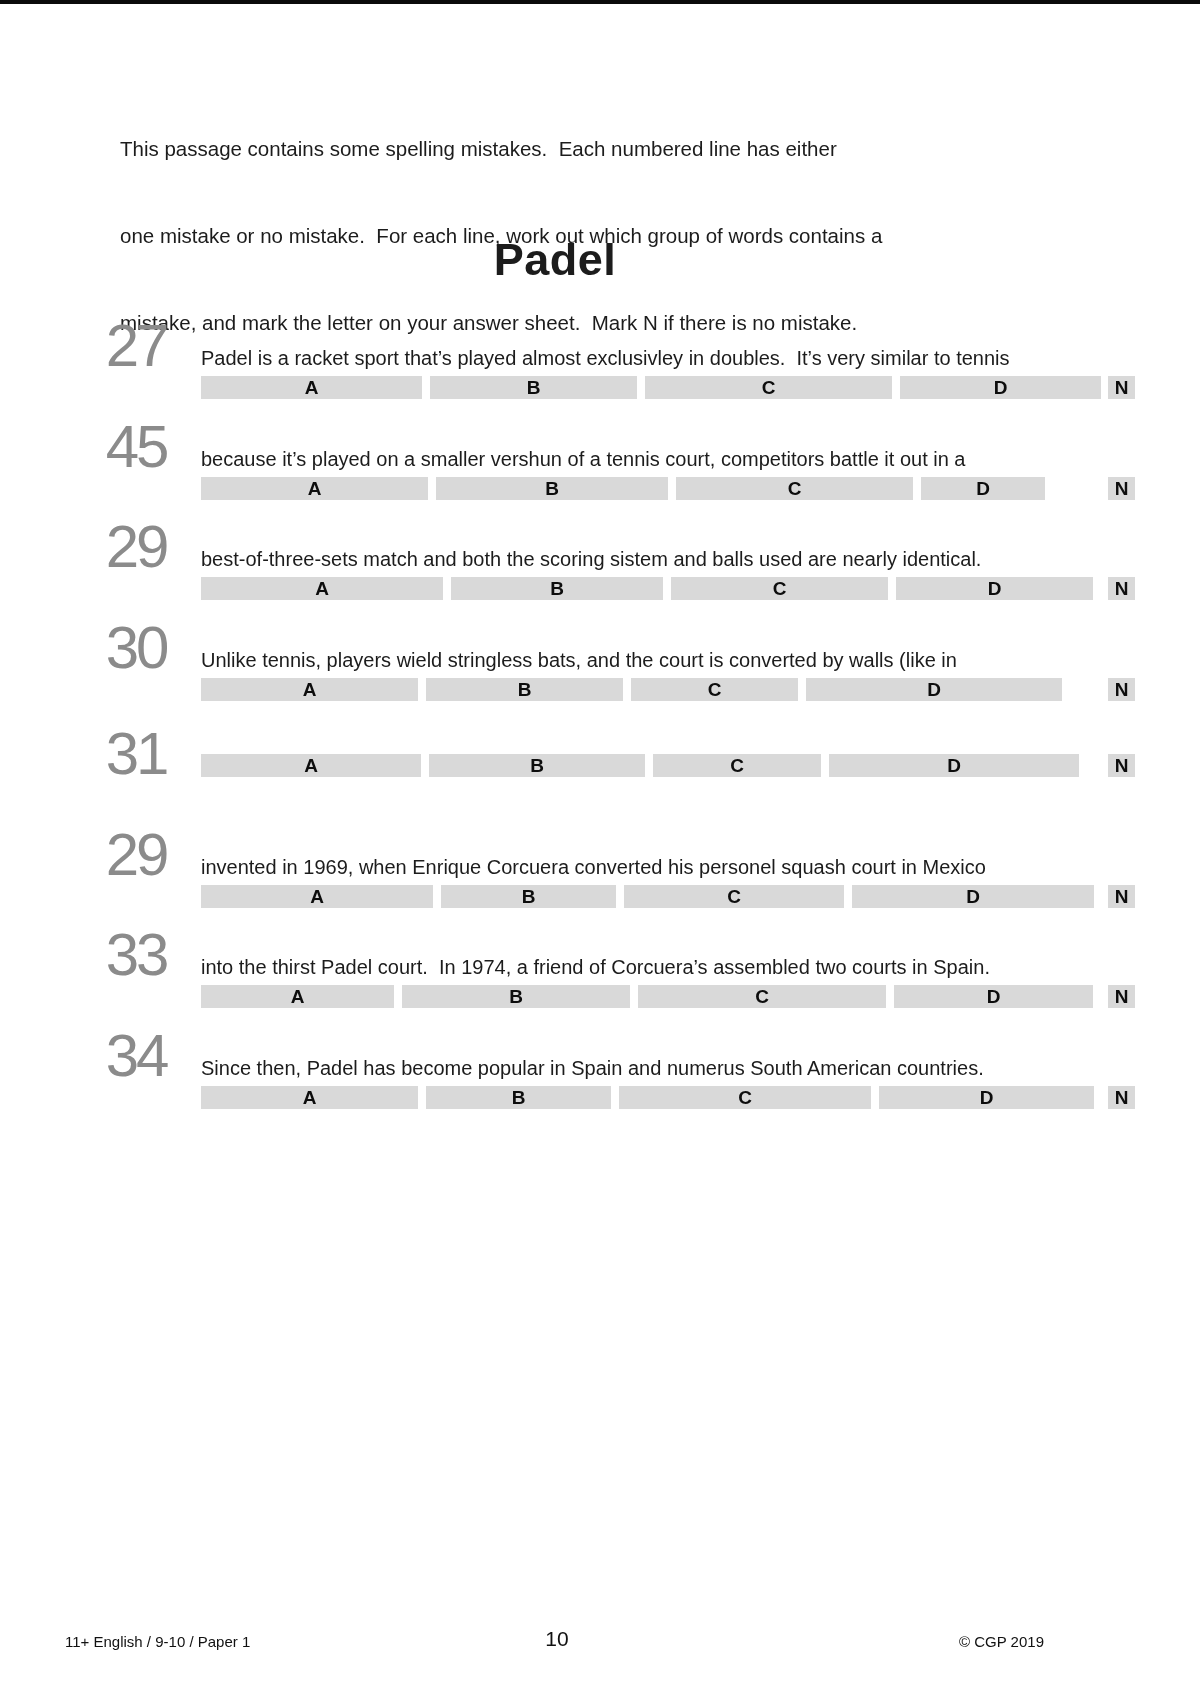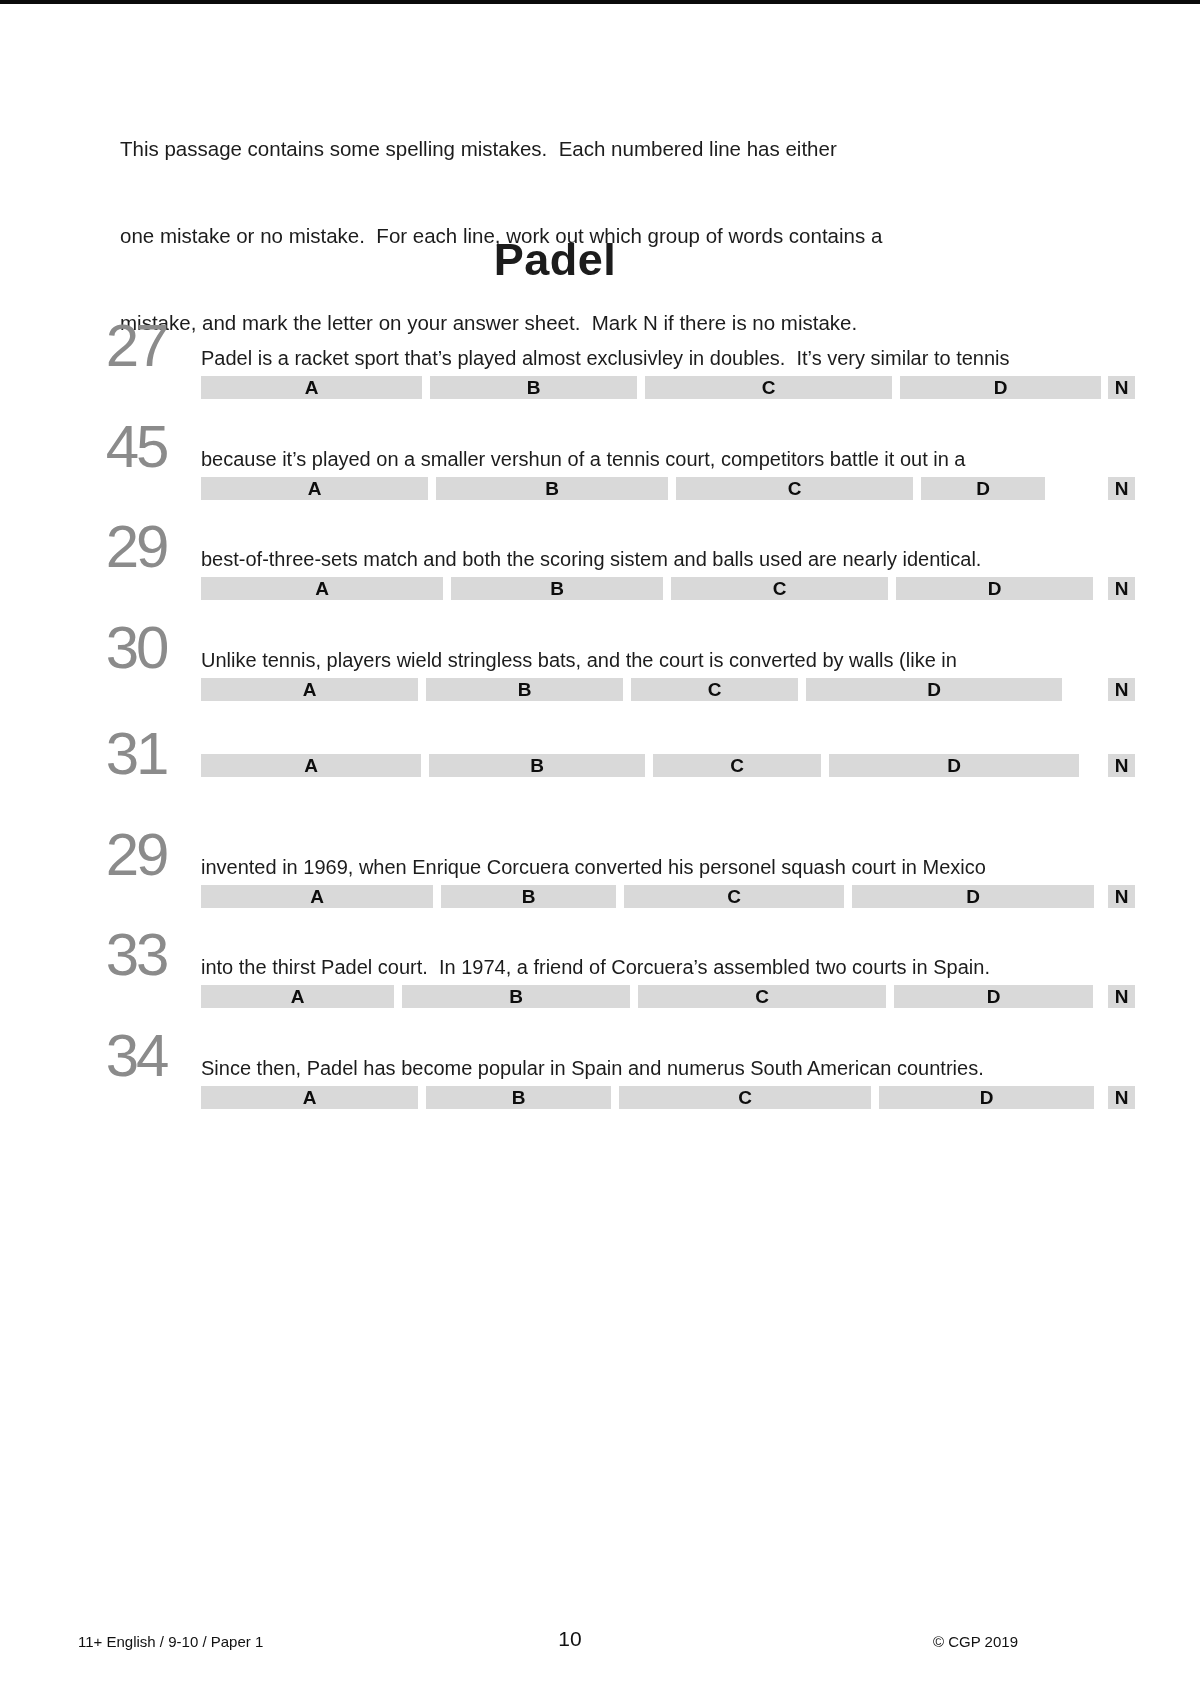--- a/index.html
+++ b/index.html
@@ -20,21 +20,21 @@
   .qtext{margin-left:193px;font-size:20px;line-height:24px;white-space:pre-wrap;}
   .bars{position:relative;margin-left:193px;margin-top:6px;height:23px;display:flex;}
   .bar{
     background:#d9d9d9;height:23px;margin-right:8px;flex:0 0 auto;
     text-align:center;font-size:19px;font-weight:bold;line-height:23px;color:#0d0d0d;
   }
   .nbox{
     position:absolute;left:907px;top:0;width:27px;height:23px;background:#d9d9d9;
     text-align:center;font-size:19px;font-weight:bold;line-height:23px;color:#0d0d0d;
   }
-  .footer{position:absolute;left:13px;top:1627px;width:1068px;height:30px;font-size:15px;color:#111;}
+  .footer{position:absolute;left:0;top:1627px;width:1068px;height:30px;font-size:15px;color:#111;padding-left:39px;}
   .footer .f-left{position:absolute;left:65px;top:6px;}
   .footer .f-center{position:absolute;left:557px;top:0;transform:translateX(-50%);font-size:21px;}
   .footer .f-right{position:absolute;right:63px;top:6px;}
 </style>
 </head>
 <body>
 
 <div>
   <div class="scan-edge"></div>
 

